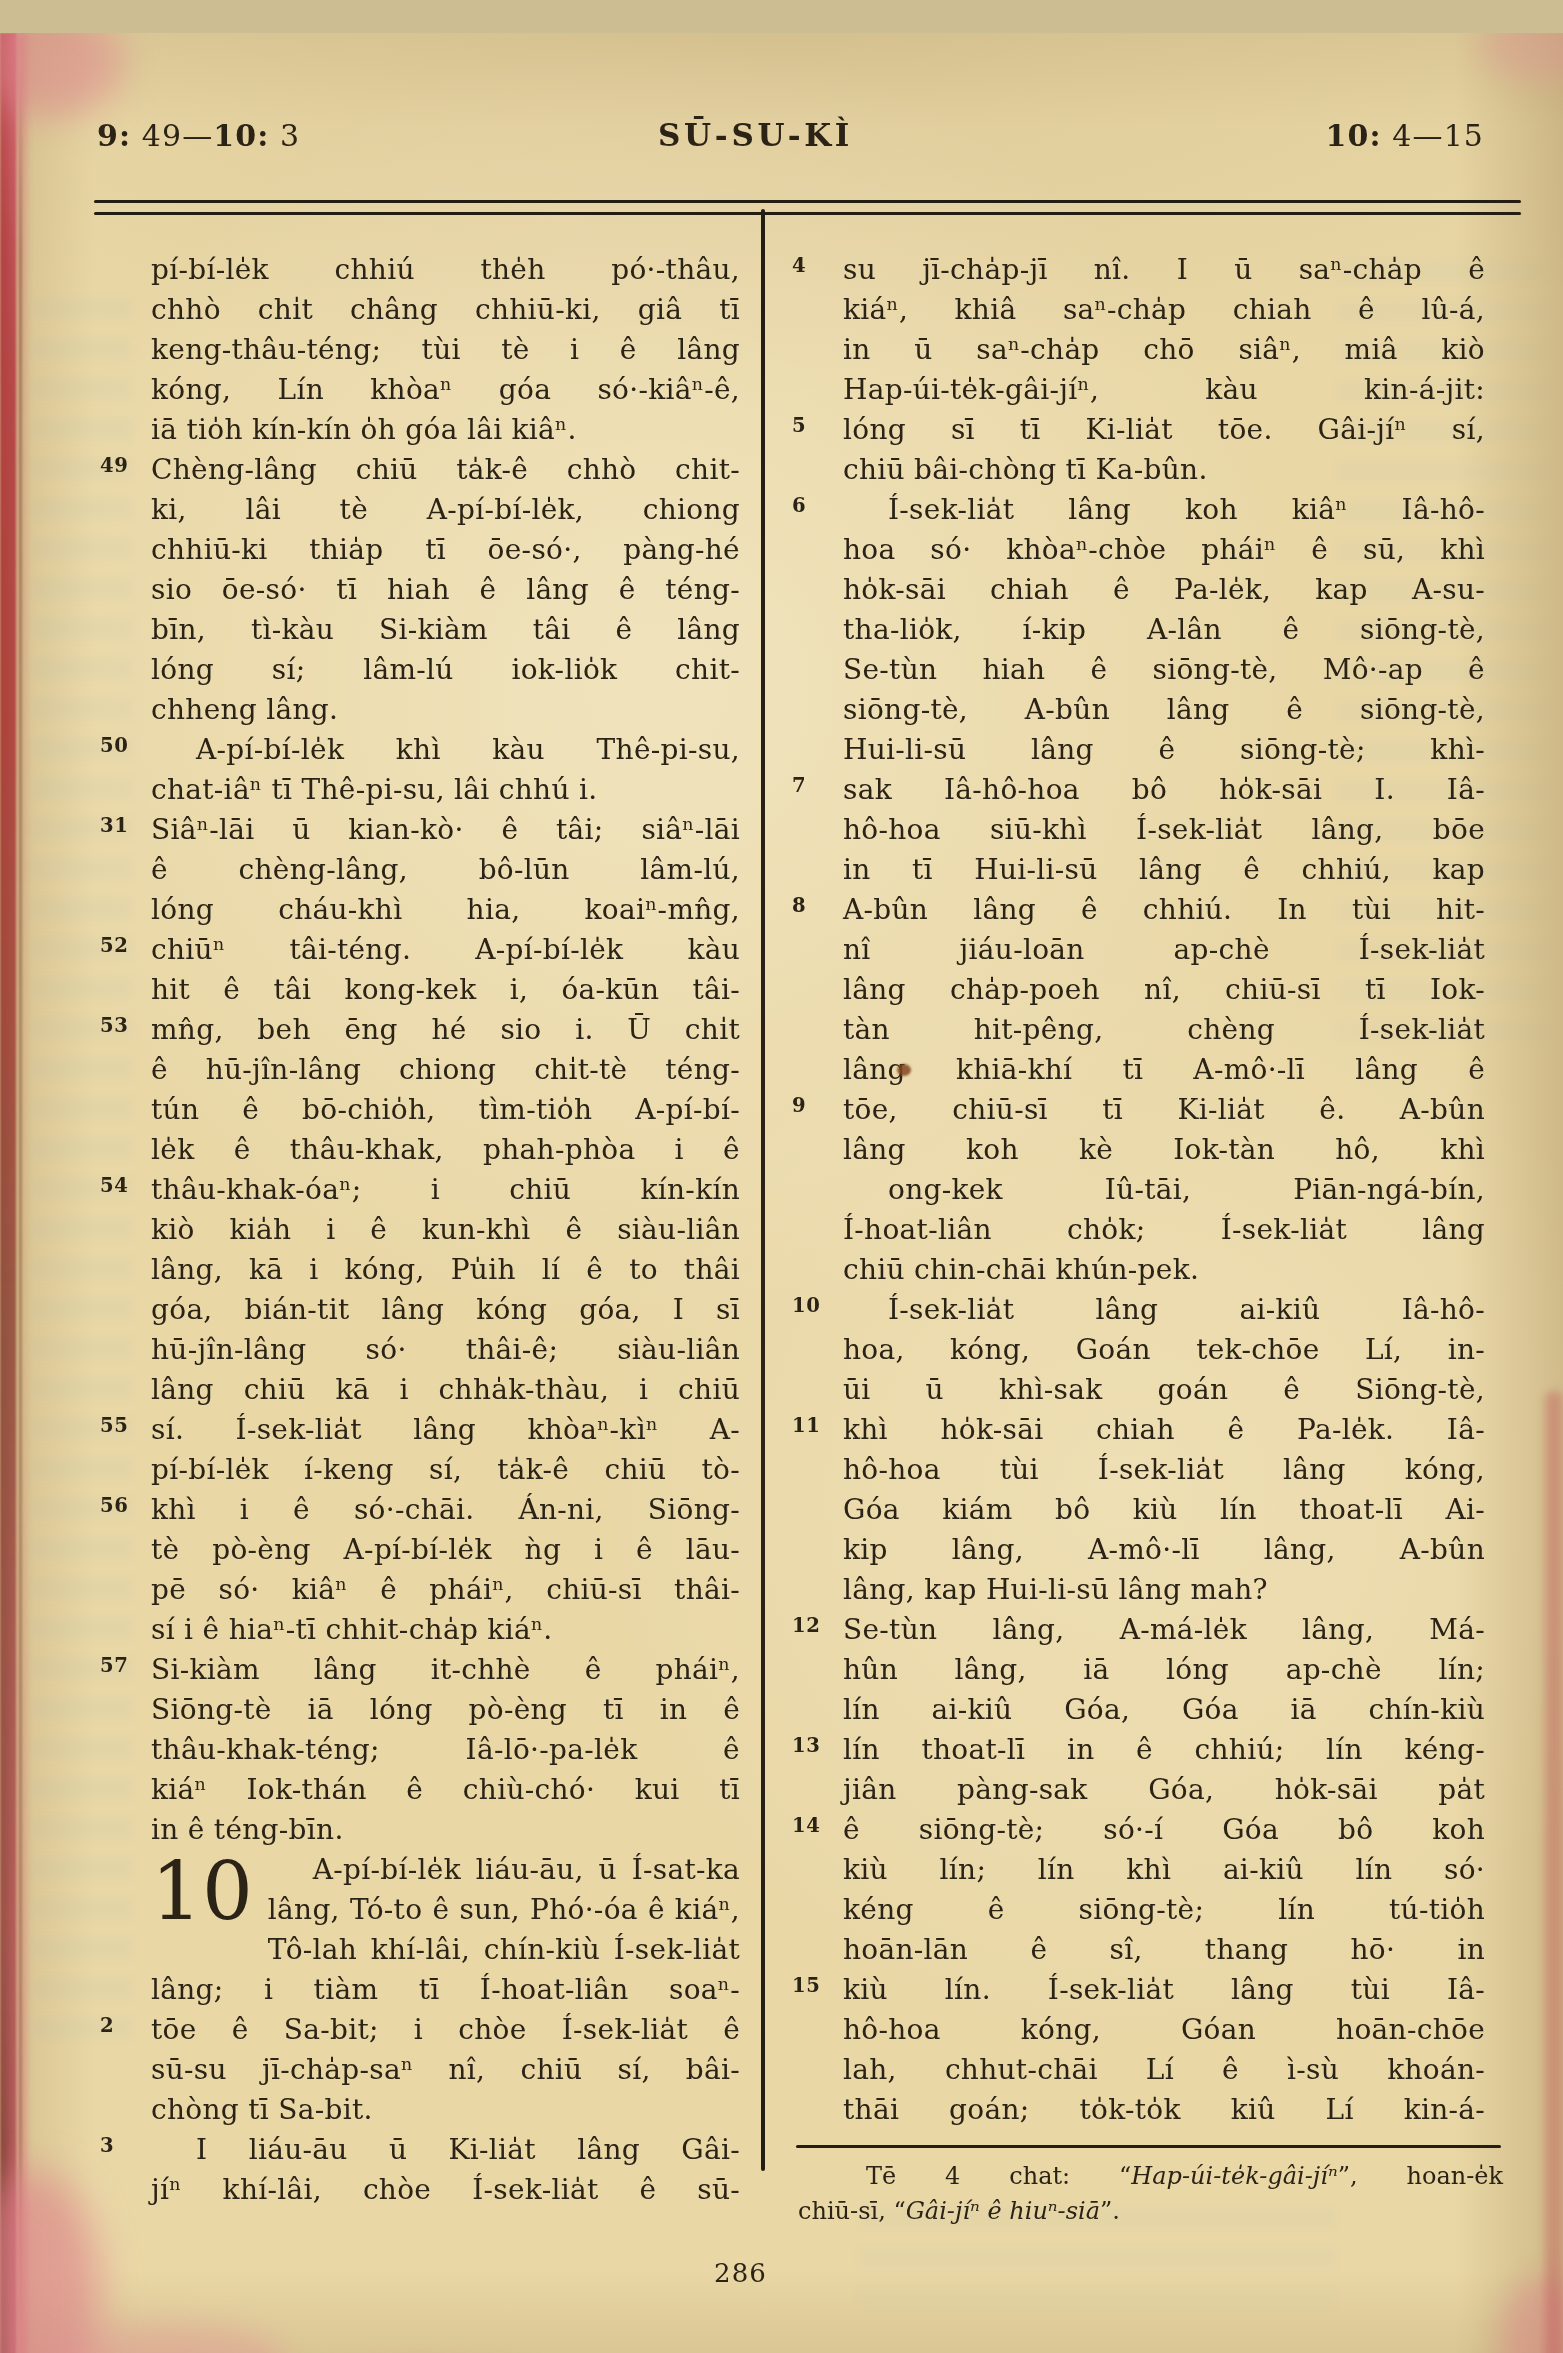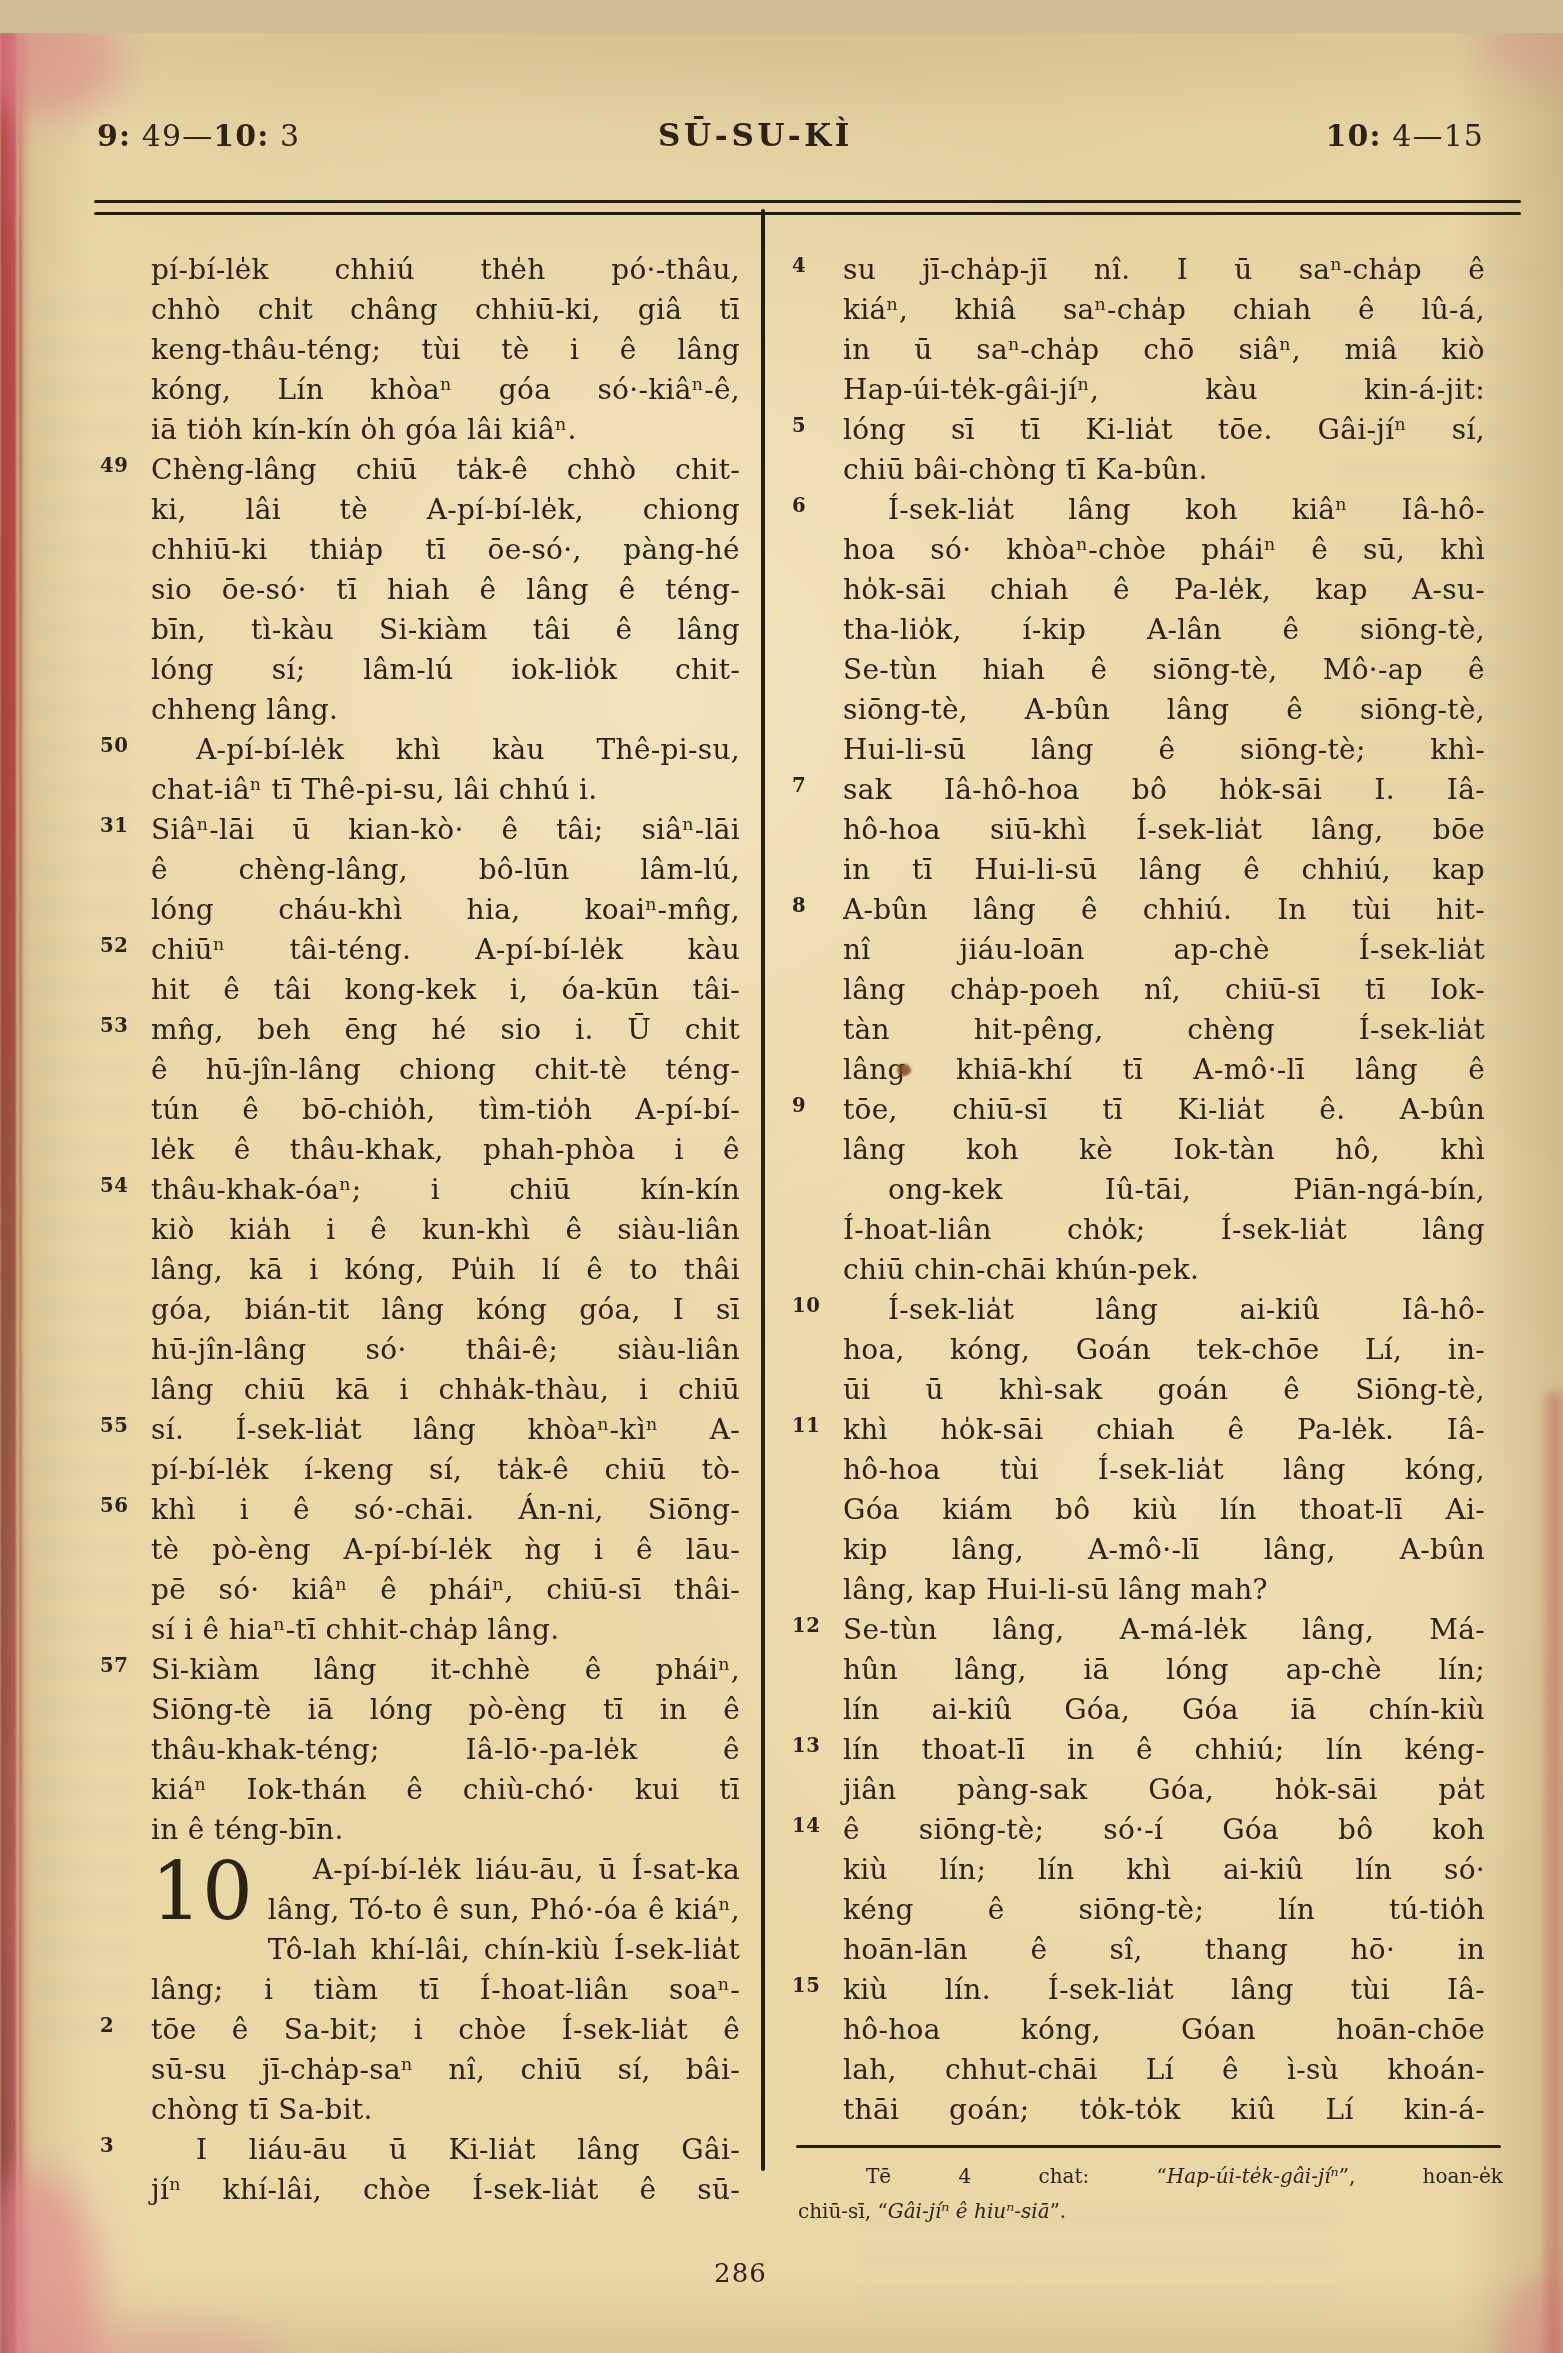--- a/index.html
+++ b/index.html
@@ -59,21 +59,21 @@
   .col-left{left:151px;width:589px;}
   .col-right{left:843px;width:642px;}
   .verse{position:relative;}
   .vnum{position:absolute;left:-51px;top:4.2px;font-size:19.6px;font-weight:bold;letter-spacing:0.5px;}
   .line{line-height:40px;text-align:justify;text-align-last:justify;text-justify:inter-word;letter-spacing:0.3px;}
   .line.l{text-align-last:left;}
   .line.ind{text-indent:45px;}
   .chap{float:left;font-size:80px;line-height:78px;padding:3.2px 15px 0 0;}
   
   .fn-rule{position:absolute;left:796px;top:2112px;width:705px;height:2.7px;background:#241d12;border-radius:1.6px;}
-  .footnote{position:absolute;left:798px;top:2126px;width:705px;font-size:20px;}
+  .footnote{position:absolute;left:798px;top:2126px;width:705px;font-size:24px;}
   .fline{line-height:35px;text-align:justify;text-align-last:justify;}
   .fline:last-child{text-align-last:left;}
   .fline.ind{text-indent:68px;}
   .pageno{position:absolute;left:698px;top:2225px;width:85px;text-align:center;font-size:26px;letter-spacing:1.1px;}
 </style>
 </head>
 <body>
 
 <div class="page">
 
@@ -144,21 +144,21 @@
       <div class="verse">
         <span class="vnum">55</span>
         <div class="line">sí. Í-sek-lia̍t lâng khòaⁿ-kìⁿ A-</div>
         <div class="line">pí-bí-le̍k í-keng sí, ta̍k-ê chiū tò-</div>
       </div>
       <div class="verse">
         <span class="vnum">56</span>
         <div class="line">khì i ê só·-chāi. Án-ni, Siōng-</div>
         <div class="line">tè pò-èng A-pí-bí-le̍k ǹg i ê lāu-</div>
         <div class="line">pē só· kiâⁿ ê pháiⁿ, chiū-sī thâi-</div>
-        <div class="line l">sí i ê hiaⁿ-tī chhit-cha̍p lâng.</div>
+        <div class="line l">sí i ê hiaⁿ-tī chhit-cha̍p kiáⁿ.</div>
       </div>
       <div class="verse">
         <span class="vnum">57</span>
         <div class="line">Si-kiàm lâng it-chhè ê pháiⁿ,</div>
         <div class="line">Siōng-tè iā lóng pò-èng tī in ê</div>
         <div class="line">thâu-khak-téng; Iâ-lō·-pa-le̍k ê</div>
         <div class="line">kiáⁿ Iok-thán ê chiù-chó· kui tī</div>
         <div class="line l">in ê téng-bīn.</div>
       </div>
       <div class="verse">

